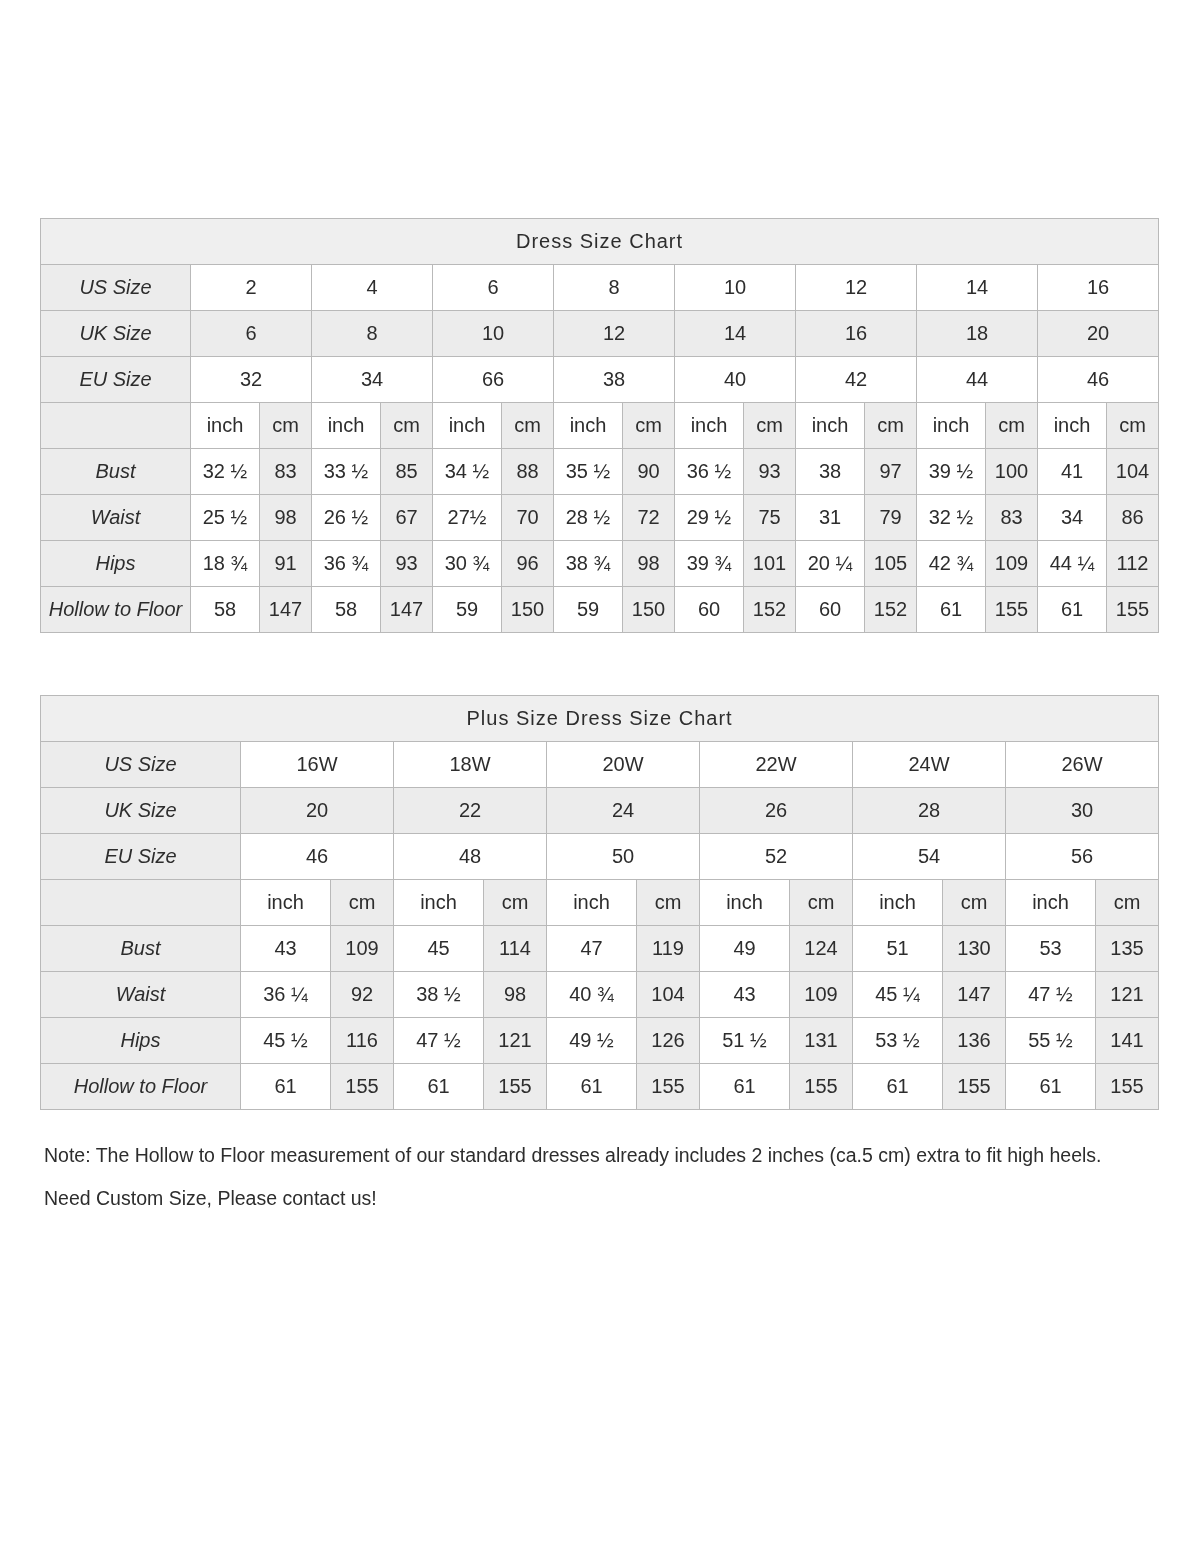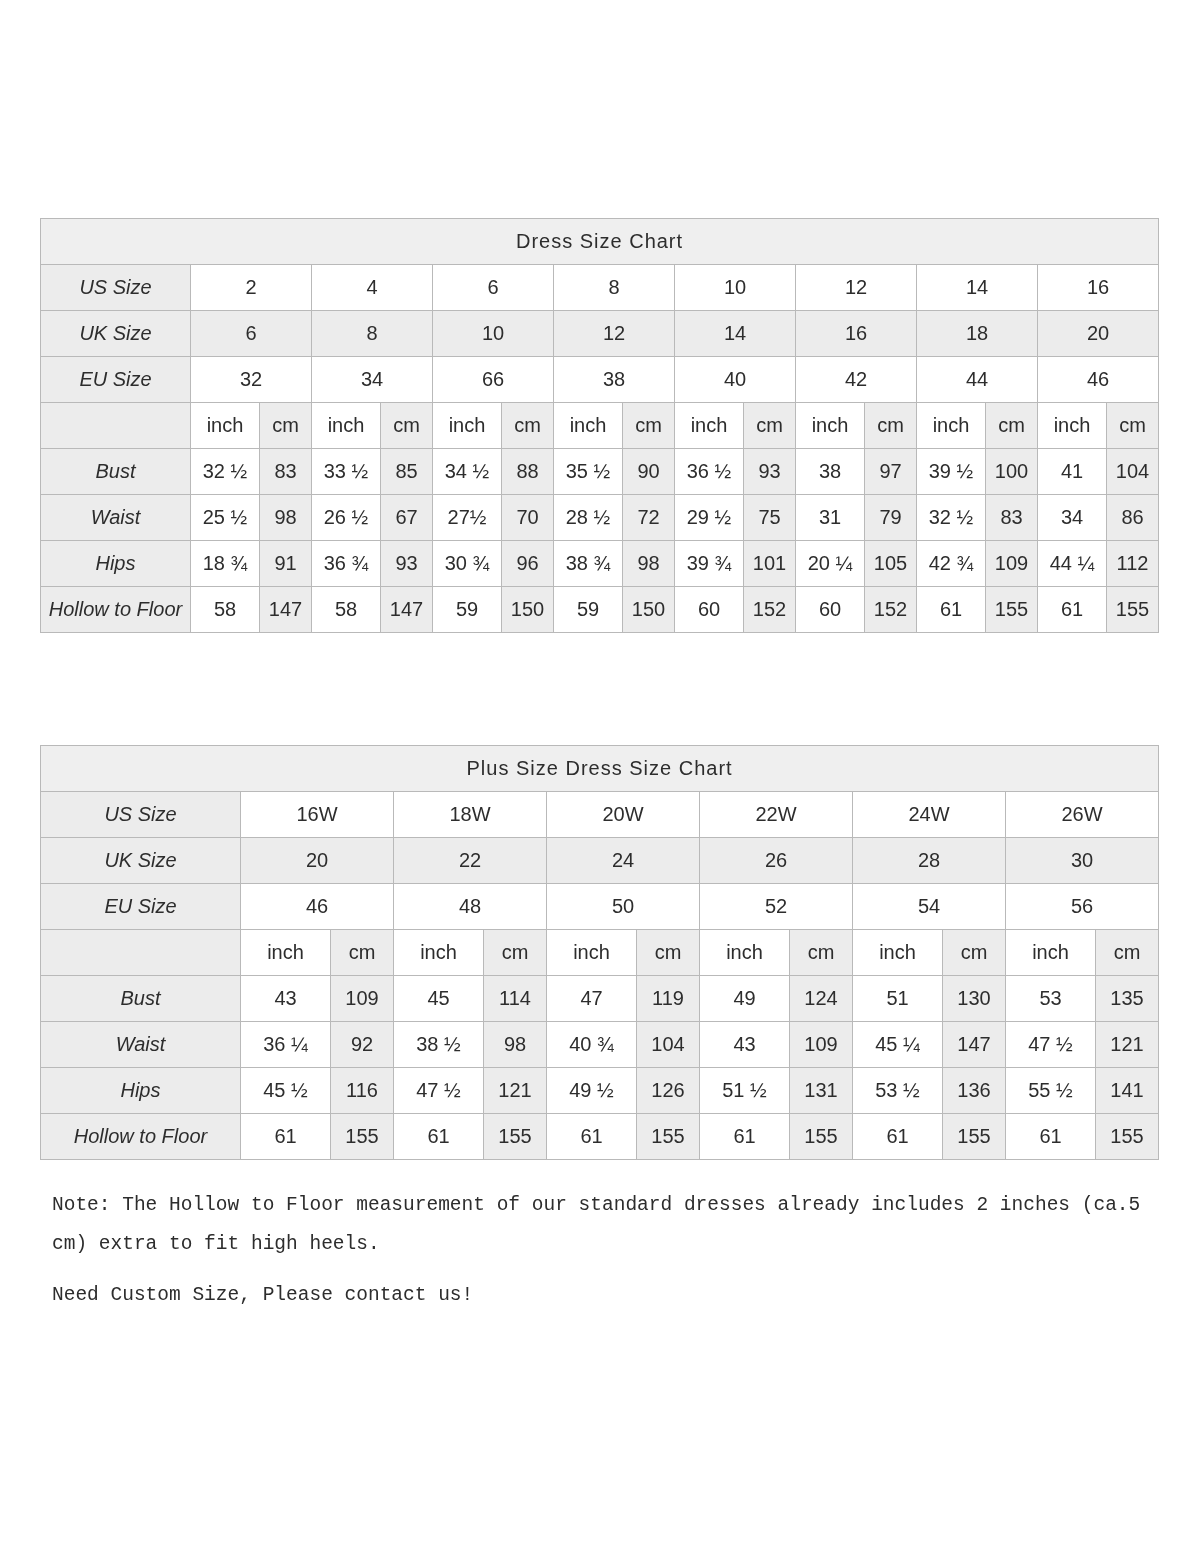--- a/index.html
+++ b/index.html
@@ -14,21 +14,21 @@
   body{
     width:1200px;
     min-height:1566px;
     background:var(--page-bg);
     color:var(--text);
     font-family:"Liberation Sans", sans-serif;
   }
   .page{
     padding:218px 40px 0 40px;
   }
-  .chart + .chart{ margin-top:112px; }
+  .chart + .chart{ margin-top:62px; }
   table.size-table{
     width:968px;
     border-collapse:collapse;
     table-layout:fixed;
     border-radius:23px;
   }
   table.size-table td{
     border:1px solid var(--border);
     text-align:center;
     vertical-align:middle;
@@ -56,21 +56,21 @@
   .t2 col.col-label{ width:200px; }
   .t2 col.col-inch{ width:90px; }
   .t2 col.col-cm{ width:63px; }
   .note{
     margin-top:26px;
     max-width:1120px;
     font-size:19.5px;
     line-height:39px;
     color:var(--text);
   }
-  .note p{ margin:12px;font-family:Liberation Mono, monospace; }
+  .note p{ margin:4px; }
 </style>
 </head>
 <body>
 
 <div class="page">
   <section class="chart t1">
       <table class="size-table">
         <colgroup>
           <col class="col-label">
           <col class="col-inch">

